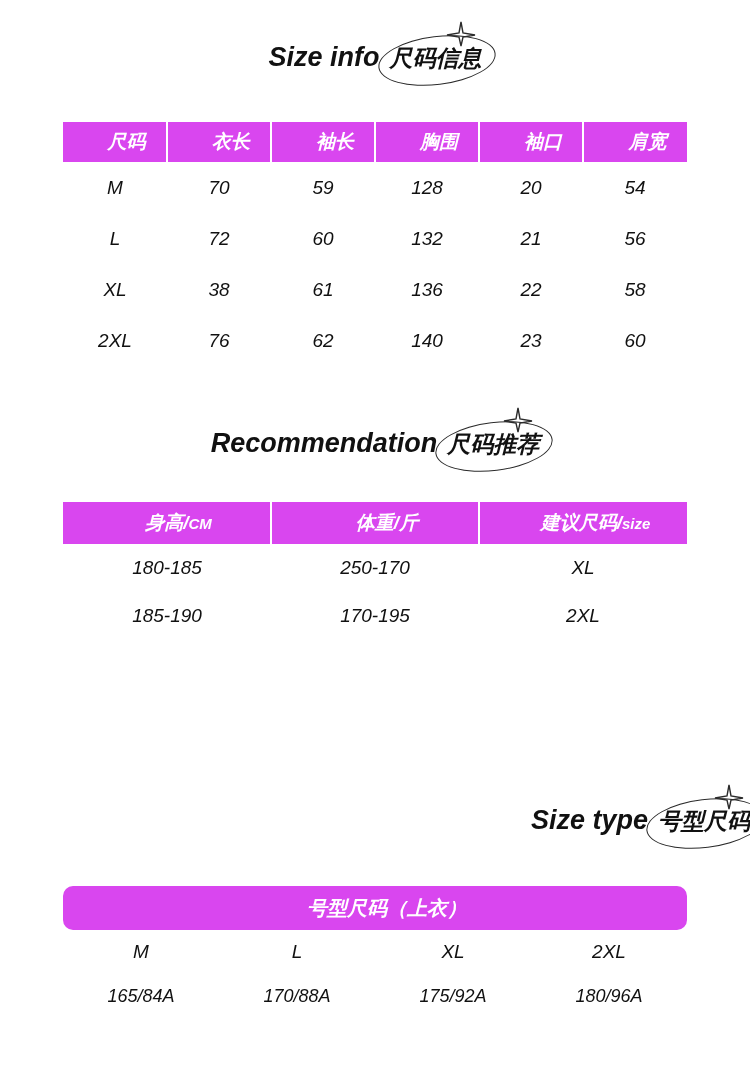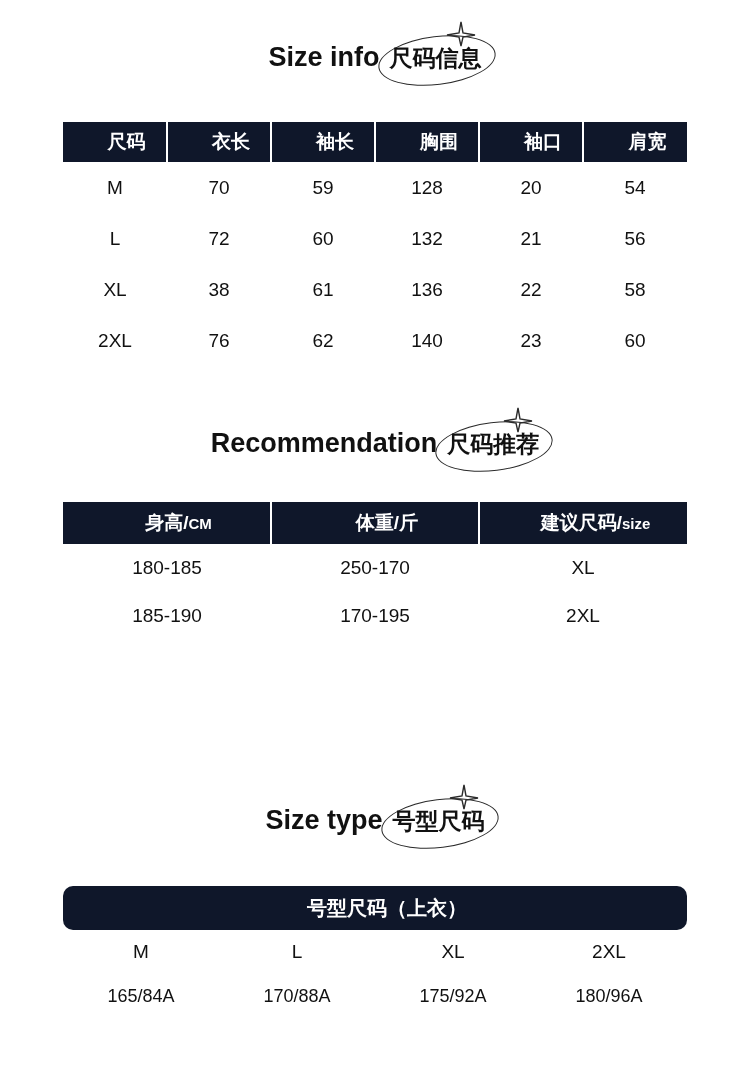--- a/index.html
+++ b/index.html
@@ -11,20 +11,21 @@
     height: 1077px;
     background: #ffffff;
     font-family: "Liberation Sans", sans-serif;
     color: #000000;
     overflow: hidden;
   }
   .page {
     position: relative;
     width: 637px;
     height: 1077px;
+    font-style: italic;
   }
 
   
   .section-title {
     position: relative;
     text-align: center;
     white-space: nowrap;
   }
   .title-en {
     font-size: 27px;
@@ -67,21 +68,21 @@
     z-index: 3;
     pointer-events: none;
   }
 
   
   table.data-table {
     border-collapse: collapse;
     table-layout: fixed;
   }
   table.data-table th {
-    background: #0f172a;
+    background: #d946ef;
     color: #ffffff;
     font-size: 19px;
     font-weight: bold;
     text-align: center;
     height: 38px;
     border-right: 2px solid #ffffff;
     padding-left: 25px;
   }
   table.data-table th:last-child { border-right: none; }
   table.data-table td {
@@ -135,21 +136,21 @@
   }
   #sizetype-table td {
     height: 42px;
     font-size: 18px;
   }
   #sizetype-table td.row-label { font-size: 19px; }
 
   
   #heading-size-info { position: absolute; left: 0; top: 42px; width: 750px; }
   #heading-recommendation { position: absolute; left: 0; top: 428px; width: 750px; }
-  #heading-size-type { position: absolute; left: 0; top: 805px; width: 750px; }
+  #heading-size-type { position: absolute; left: 0; top: 805px; width: 750px; text-align: right; }
 </style>
 </head>
 <body>
 
 <div class="page">
 
   <div class="section-title" id="heading-size-info">
     <span class="title-en">Size info</span><span class="title-cn-wrap"><span class="deco-ellipse"></span><svg class="deco-spark" viewBox="0 0 34 26">
           <path d="M17 1 L19 12 L31 14 L19 16 L17 25 L15 16 L3 14 L15 12 Z" fill="none" stroke="#2b2b2b" stroke-width="1.4"></path>
         </svg><span class="title-cn">尺码信息</span></span>

